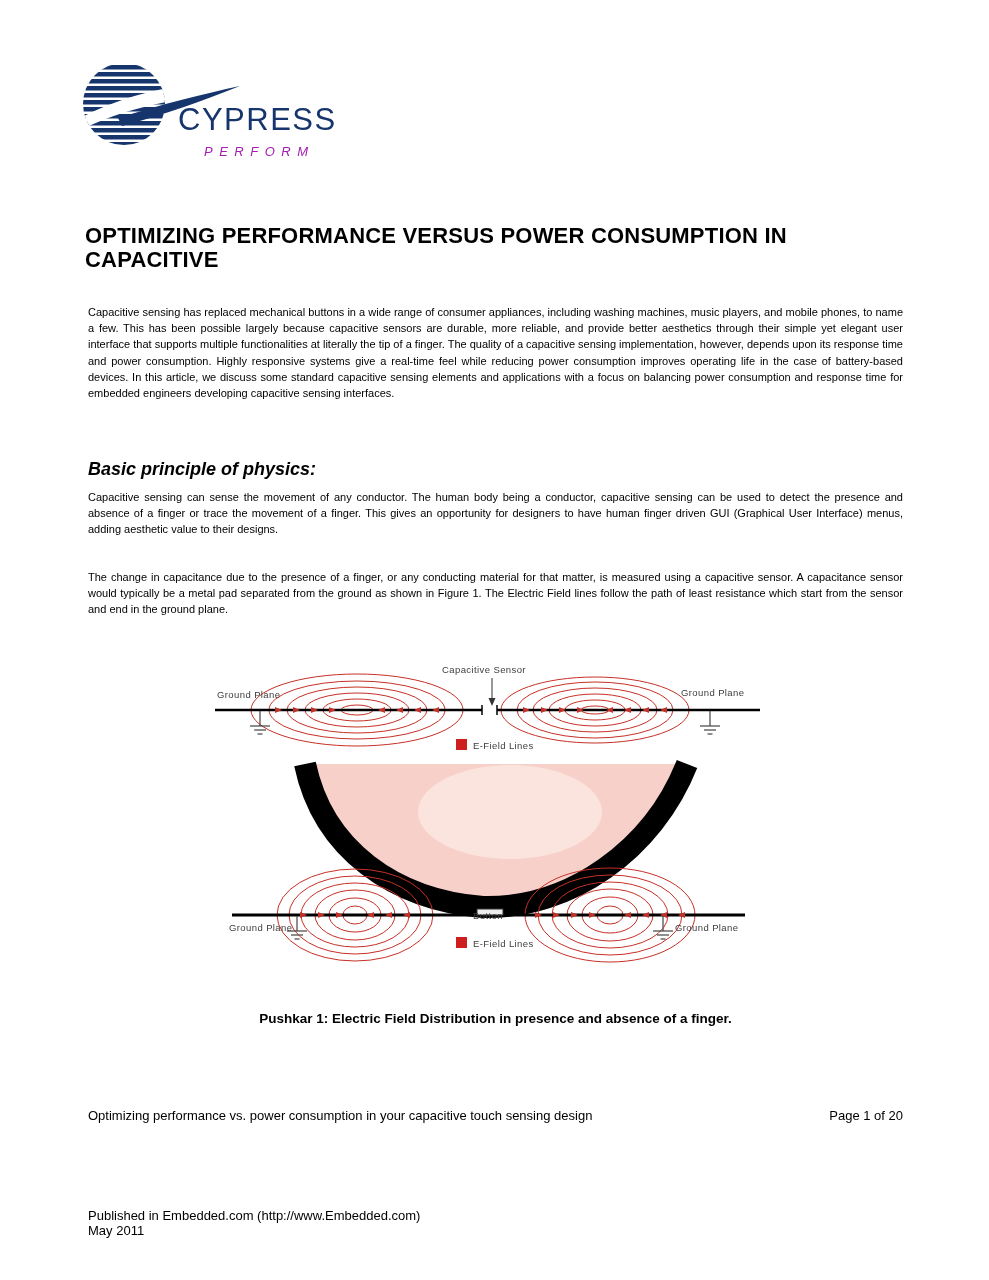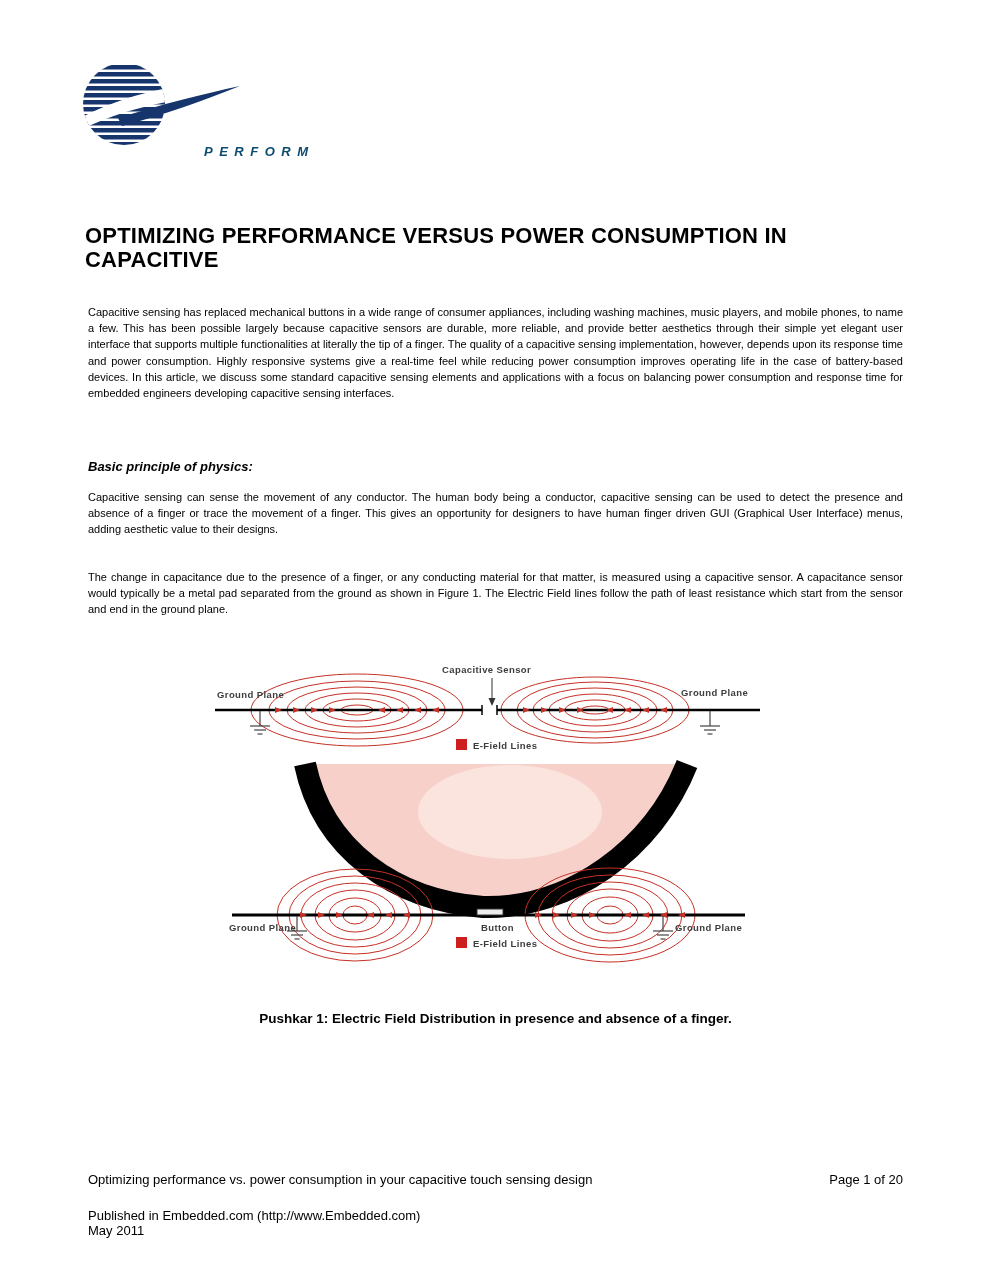--- a/index.html
+++ b/index.html
@@ -4,40 +4,40 @@
 <style>
   * { margin:0; padding:0; box-sizing:border-box; }
   html,body { background:#ffffff; }
   body { width:989px; height:1280px; font-family:"Liberation Sans", sans-serif; color:#000; }
   .page { position:relative; width:989px; height:1280px; background:#fff; overflow:hidden; }
   .abs { position:absolute; }
 
   
   .logo { left:78px; top:58px; width:250px; height:110px; }
   .logo-brand { position:absolute; left:100px; top:44px; font-size:31px; letter-spacing:1.5px; color:#17356d; font-weight:500; }
-  .logo-tagline { position:absolute; left:126px; top:86px; font-size:13px; font-style:italic; font-weight:bold; letter-spacing:6.5px; color:#0c4a6e; }
+  .logo-tagline { position:absolute; left:126px; top:86px; font-size:13px; font-style:italic; font-weight:normal; letter-spacing:6.5px; color:#a21caf; }
 
   
   .title { left:85px; top:224px; width:818px; font-size:22px; font-weight:bold; line-height:23.5px; letter-spacing:.2px; }
   .byline { left:88px; top:280px; font-size:13.5px; font-style:italic; }
   .body-text { width:815px; font-size:11px; line-height:16.2px; text-align:justify; }
   .para1 { left:88px; top:304px; }
-  .section-heading { left:88px; top:459px; font-size:13px; font-weight:bold; font-style:italic; }
+  .section-heading { left:88px; top:459px; font-size:18px; font-weight:bold; font-style:italic; }
   .para2 { left:88px; top:489px; }
   .para3 { left:88px; top:553px;margin-top:16px; }
 
   
   .figure { left:205px; top:660px; width:570px; height:320px; }
-  .fig-label { position:absolute; font-size:9.5px; color:#3d3d3d; letter-spacing:.4px; white-space:nowrap;font-weight:bold; }
+  .fig-label { position:absolute; font-size:9.5px; color:#3d3d3d; letter-spacing:.4px; white-space:nowrap; }
   .legend-swatch { position:absolute; width:11px; height:11px; background:#ce1f1f; }
   .caption { left:88px; top:1011px; width:815px; text-align:center; font-weight:bold; font-size:13.5px; }
 
   
   .footer-row { left:88px; width:815px; display:flex; justify-content:space-between; font-size:13px; }
-  .f1 { top:1172px; } .f2 { top:1208px;flex-direction:column; }
+  .f1 { top:1108px; } .f2 { top:1208px;flex-direction:column; }
 </style>
 </head>
 <body>
 
 <div class="page">
 
   <div class="abs logo">
     <svg width="250" height="110" viewBox="0 0 250 110">
       <defs>
           <clipPath id="globeClip">
@@ -57,20 +57,21 @@
           <rect x="0" y="56" width="92" height="4.5"></rect>
           <rect x="0" y="63" width="92" height="4.5"></rect>
           <rect x="0" y="70" width="92" height="4.5"></rect>
           <rect x="0" y="77" width="92" height="4.5"></rect>
           <rect x="0" y="84" width="92" height="4.5"></rect>
         </g>
         <path d="M-5,64 C30,44 66,34 100,28 L100,42 C64,48 28,58 -5,76 Z" fill="#ffffff"></path>
       </g>
       <path d="M40,60 C85,46 125,36 162,28 C122,44 88,56 44,68 Z" fill="#17356d"></path>
     </svg>
+    <div class="logo-brand">CYPRESS</div>
     <div class="logo-tagline">PERFORM</div>
   </div>
 
   <h1 class="abs title">
     <span>OPTIMIZING PERFORMANCE VERSUS POWER CONSUMPTION IN CAPACITIVE</span><br>
   </h1>
 
 
   <p class="abs body-text para1">Capacitive sensing has replaced mechanical buttons in a wide range of consumer appliances, including washing machines, music players, and mobile phones, to name a few. This has been possible largely because capacitive sensors are durable, more reliable, and provide better aesthetics through their simple yet elegant user interface that supports multiple functionalities at literally the tip of a finger. The quality of a capacitive sensing implementation, however, depends upon its response time and power consumption.  Highly responsive systems give a real-time feel while reducing power consumption improves operating life in the case of battery-based devices. In this article, we discuss some standard capacitive sensing elements and applications with a focus on balancing power consumption and response time for embedded engineers developing capacitive sensing interfaces.</p>
 
@@ -190,21 +191,21 @@
     </svg>
 
     
     <span class="fig-label" style="left:12px;  top:29px;">Ground Plane</span>
     <span class="fig-label" style="left:476px; top:27px;">Ground Plane</span>
     <span class="fig-label" style="left:237px; top:4px;">Capacitive Sensor</span>
     <span class="legend-swatch" style="left:251px; top:79px;"></span>
     <span class="fig-label" style="left:268px; top:80px;">E-Field Lines</span>
 
     <span class="fig-label" style="left:24px;  top:262px;">Ground Plane</span>
-    <span class="fig-label" style="left:268px; top:262px;margin-left:8px;">Button</span>
+    <span class="fig-label" style="left:268px; top:250px;">Button</span>
     <span class="fig-label" style="left:470px; top:262px;">Ground Plane</span>
     <span class="legend-swatch" style="left:251px; top:277px;"></span>
     <span class="fig-label" style="left:268px; top:278px;">E-Field Lines</span>
   </div>
 
   <div class="abs caption">Pushkar 1: Electric Field Distribution in presence and absence of a finger.</div>
 
   <div class="abs footer-row f1">
     <span>Optimizing performance vs. power consumption in your capacitive touch sensing design</span>
     <span>Page 1 of 20</span>

